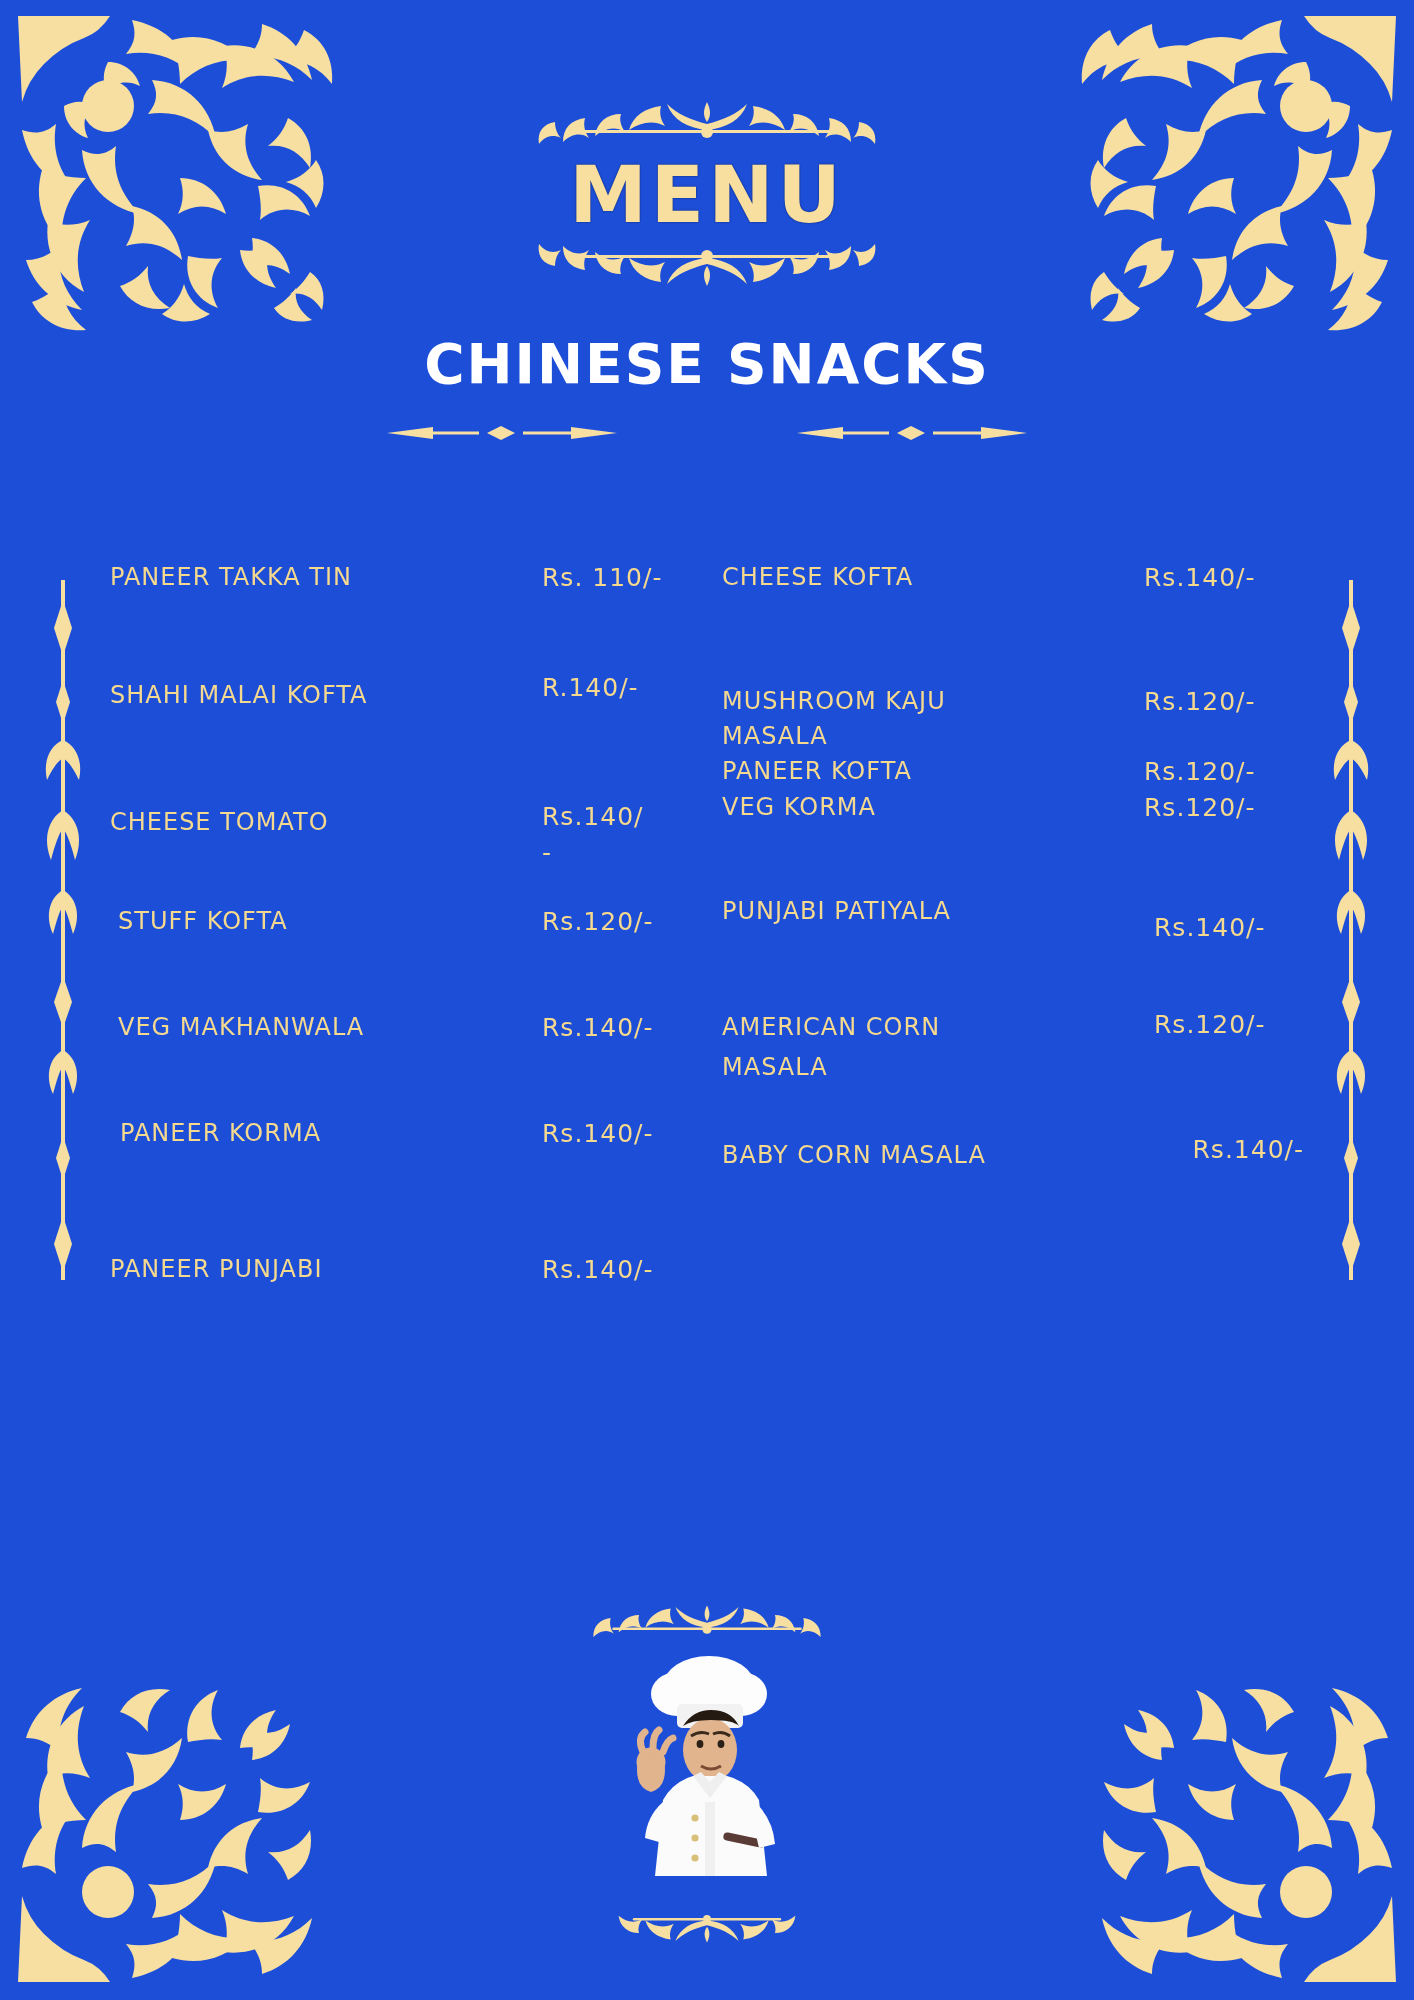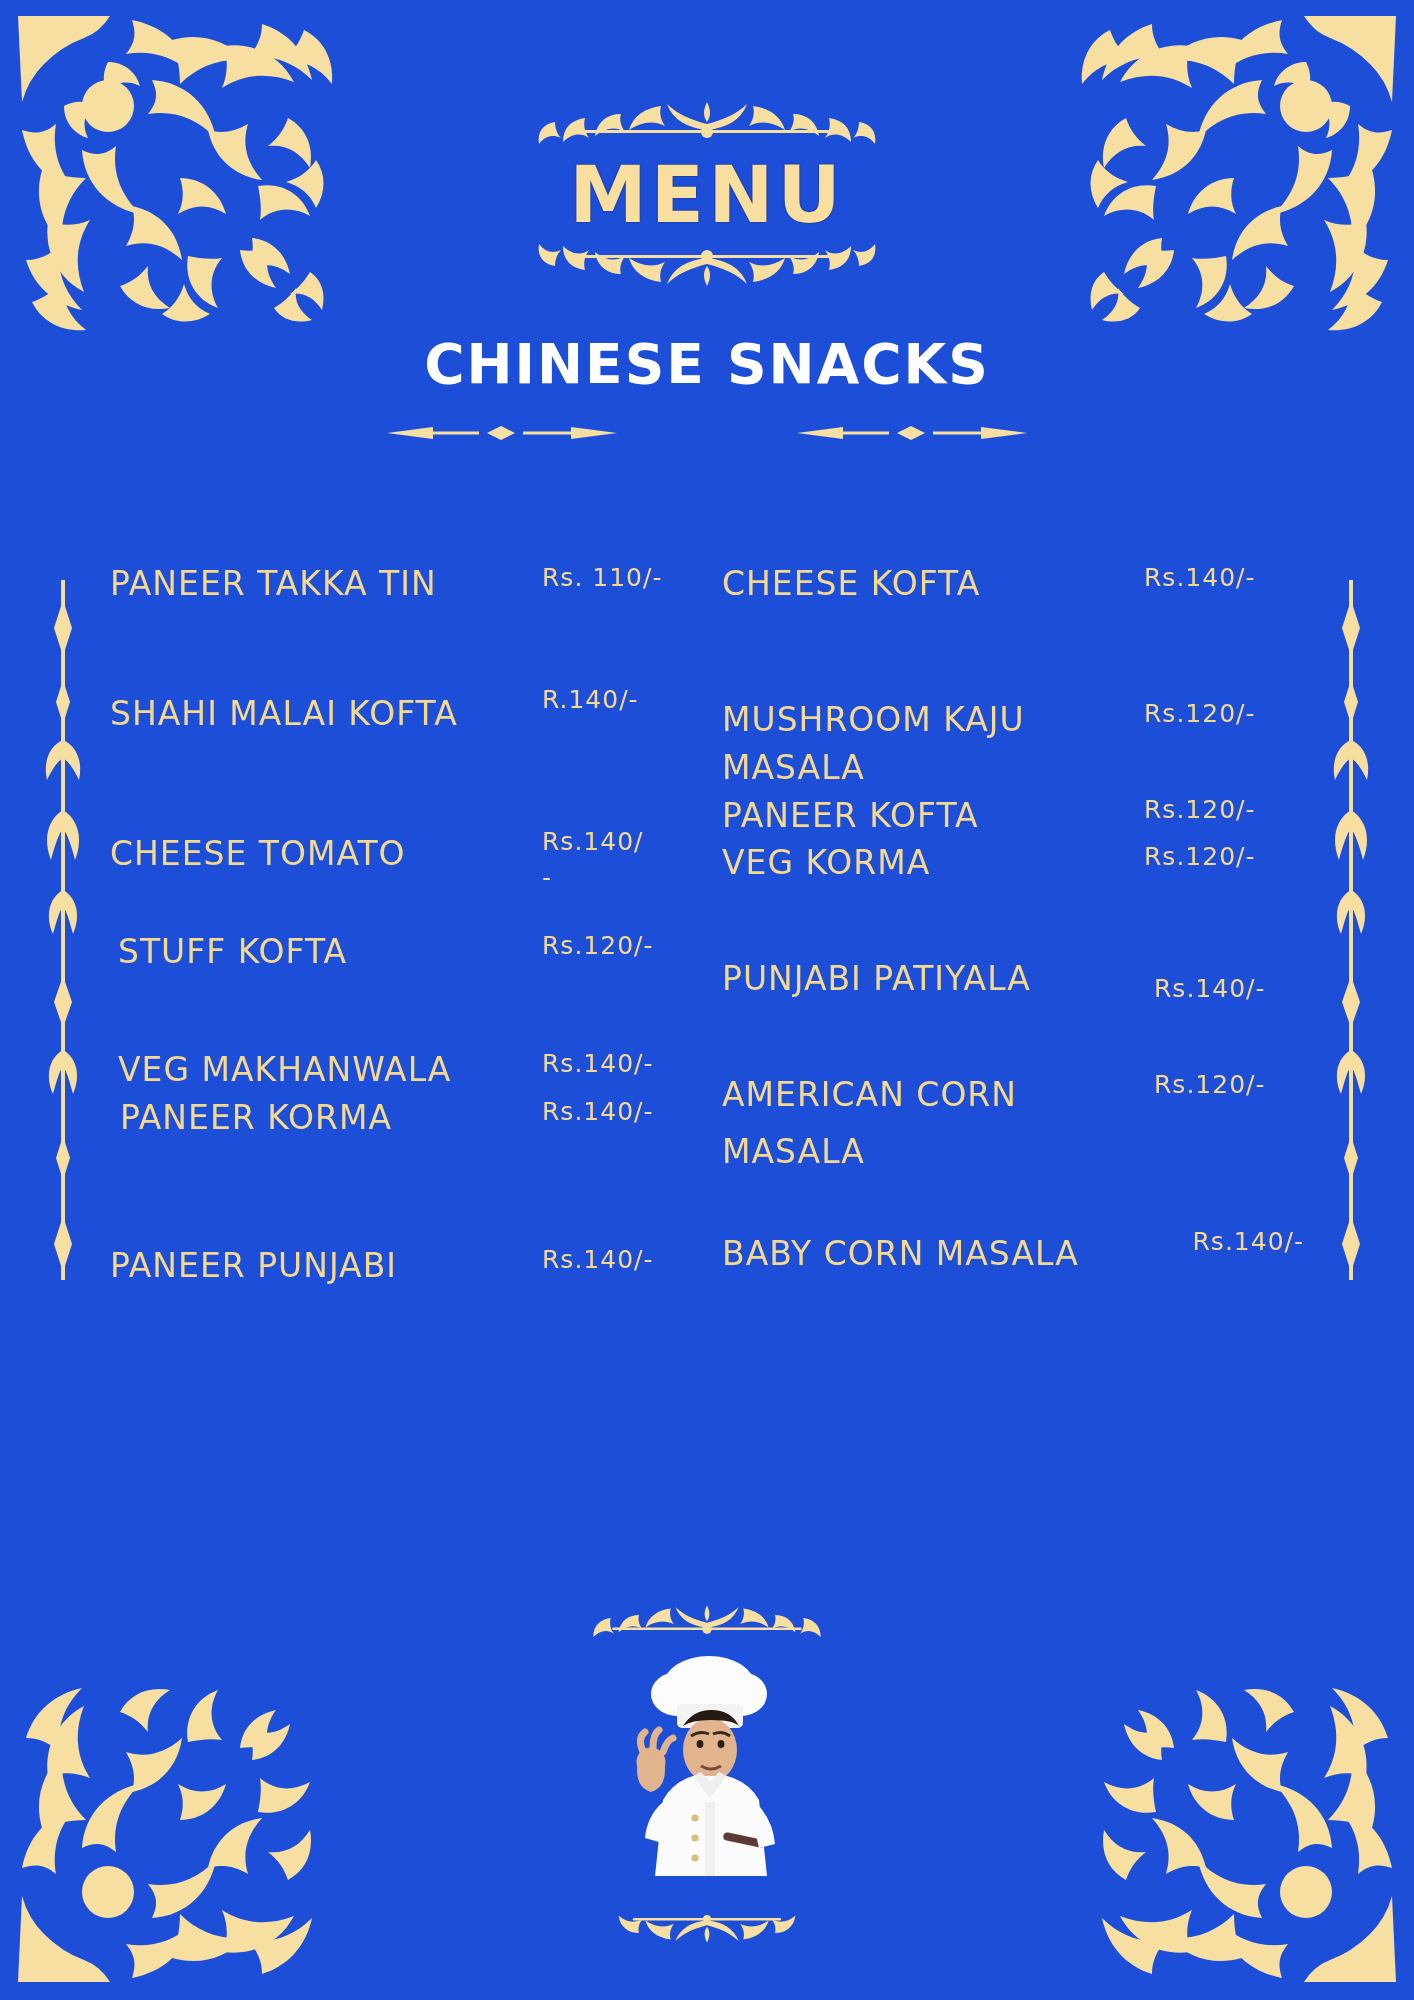--- a/index.html
+++ b/index.html
@@ -93,21 +93,21 @@
   .col.right { padding-left: 30px; }
 
   .item {
     display: flex;
     align-items: flex-start;
     color: #f5d98f;
     font-family: "DejaVu Sans", sans-serif;
     letter-spacing: 1px;
   }
   .item .name {
-    font-size: 33px;
+    font-size: 24px;
     line-height: 1.45;
     flex: 1 1 auto;
     padding-right: 10px;
   }
   .item .price {
     font-size: 25px;
     line-height: 1.45;
     white-space: pre;
     flex: 0 0 auto;
     width: 150px;
@@ -395,21 +395,21 @@
       <div class="item" style="margin-top:32px; padding-left:8px;">
         <span class="name">STUFF KOFTA</span>
         <span class="price" style="margin-left:-8px;">Rs.120/-</span>
       </div>
 
       <div class="item" style="margin-top:70px; padding-left:8px;">
         <span class="name">VEG MAKHANWALA</span>
         <span class="price" style="margin-left:-8px;">Rs.140/-</span>
       </div>
 
-      <div class="item" style="padding-left:10px;">
+      <div class="item" style="margin-top:70px; padding-left:10px;">
         <span class="name">PANEER KORMA</span>
         <span class="price" style="margin-left:-10px;">Rs.140/-</span>
       </div>
 
       <div class="item" style="margin-top:100px;">
         <span class="name">PANEER PUNJABI</span>
         <span class="price">Rs.140/-</span>
       </div>
     </div>
 

